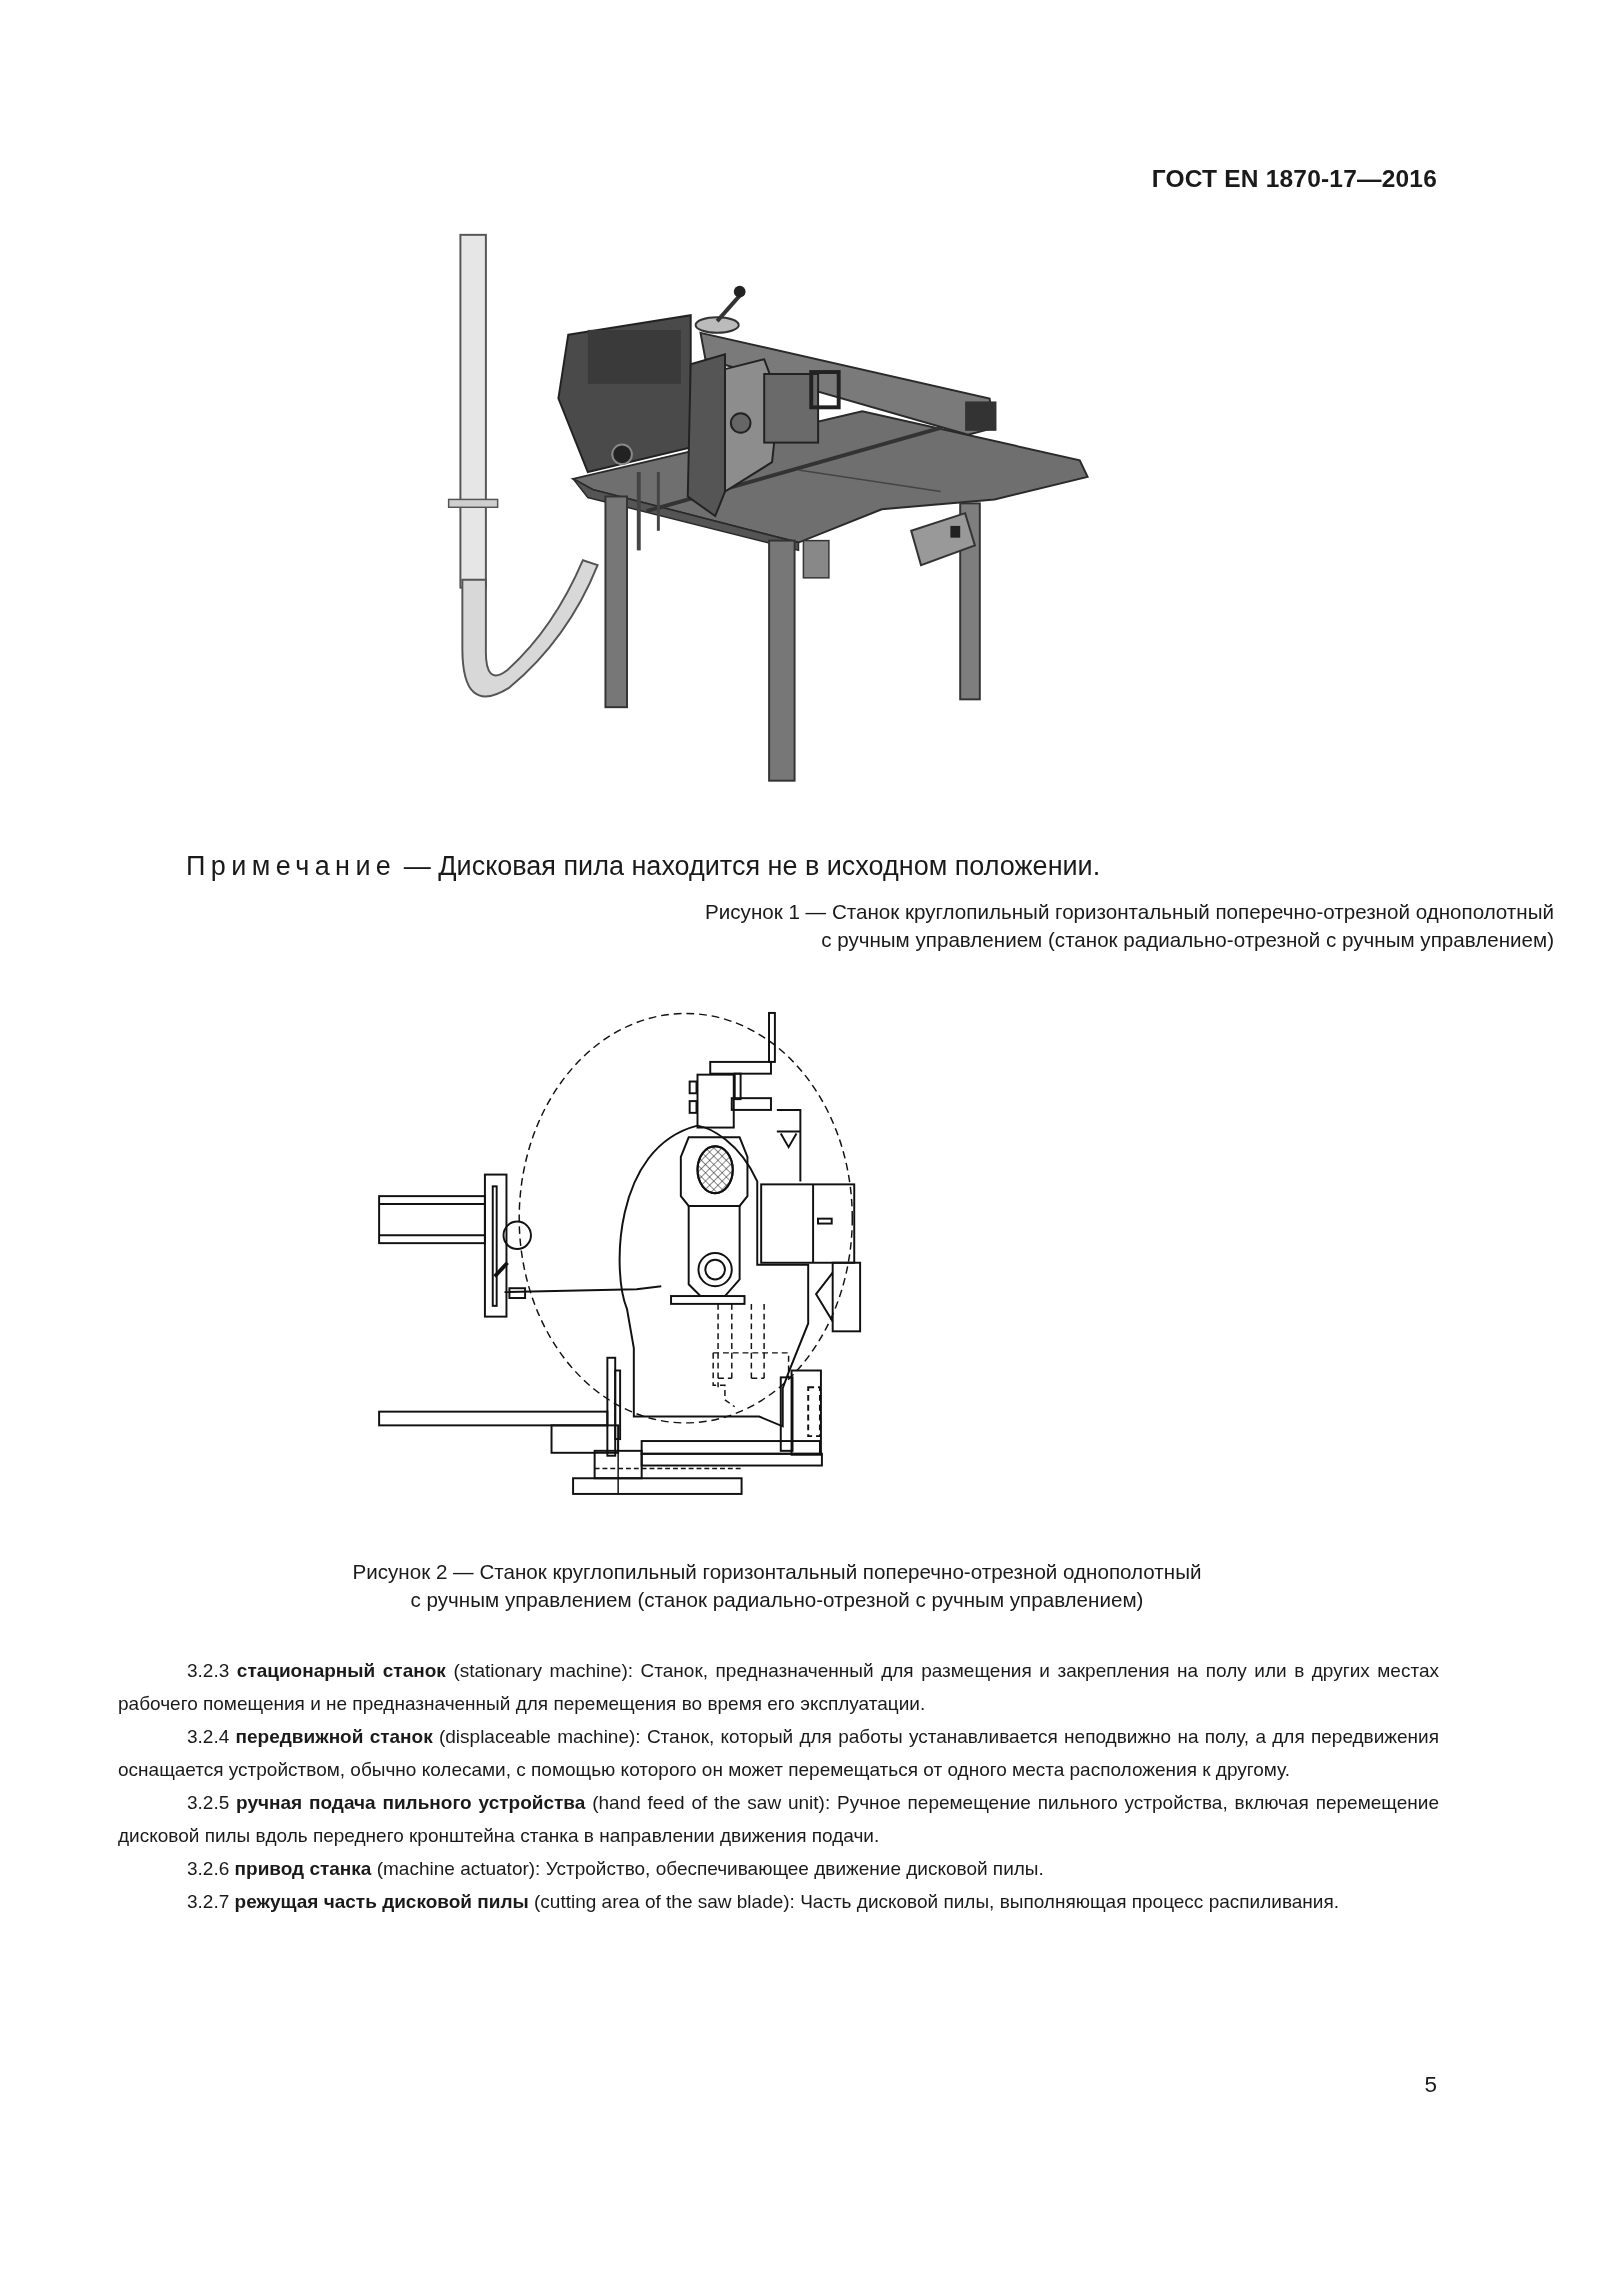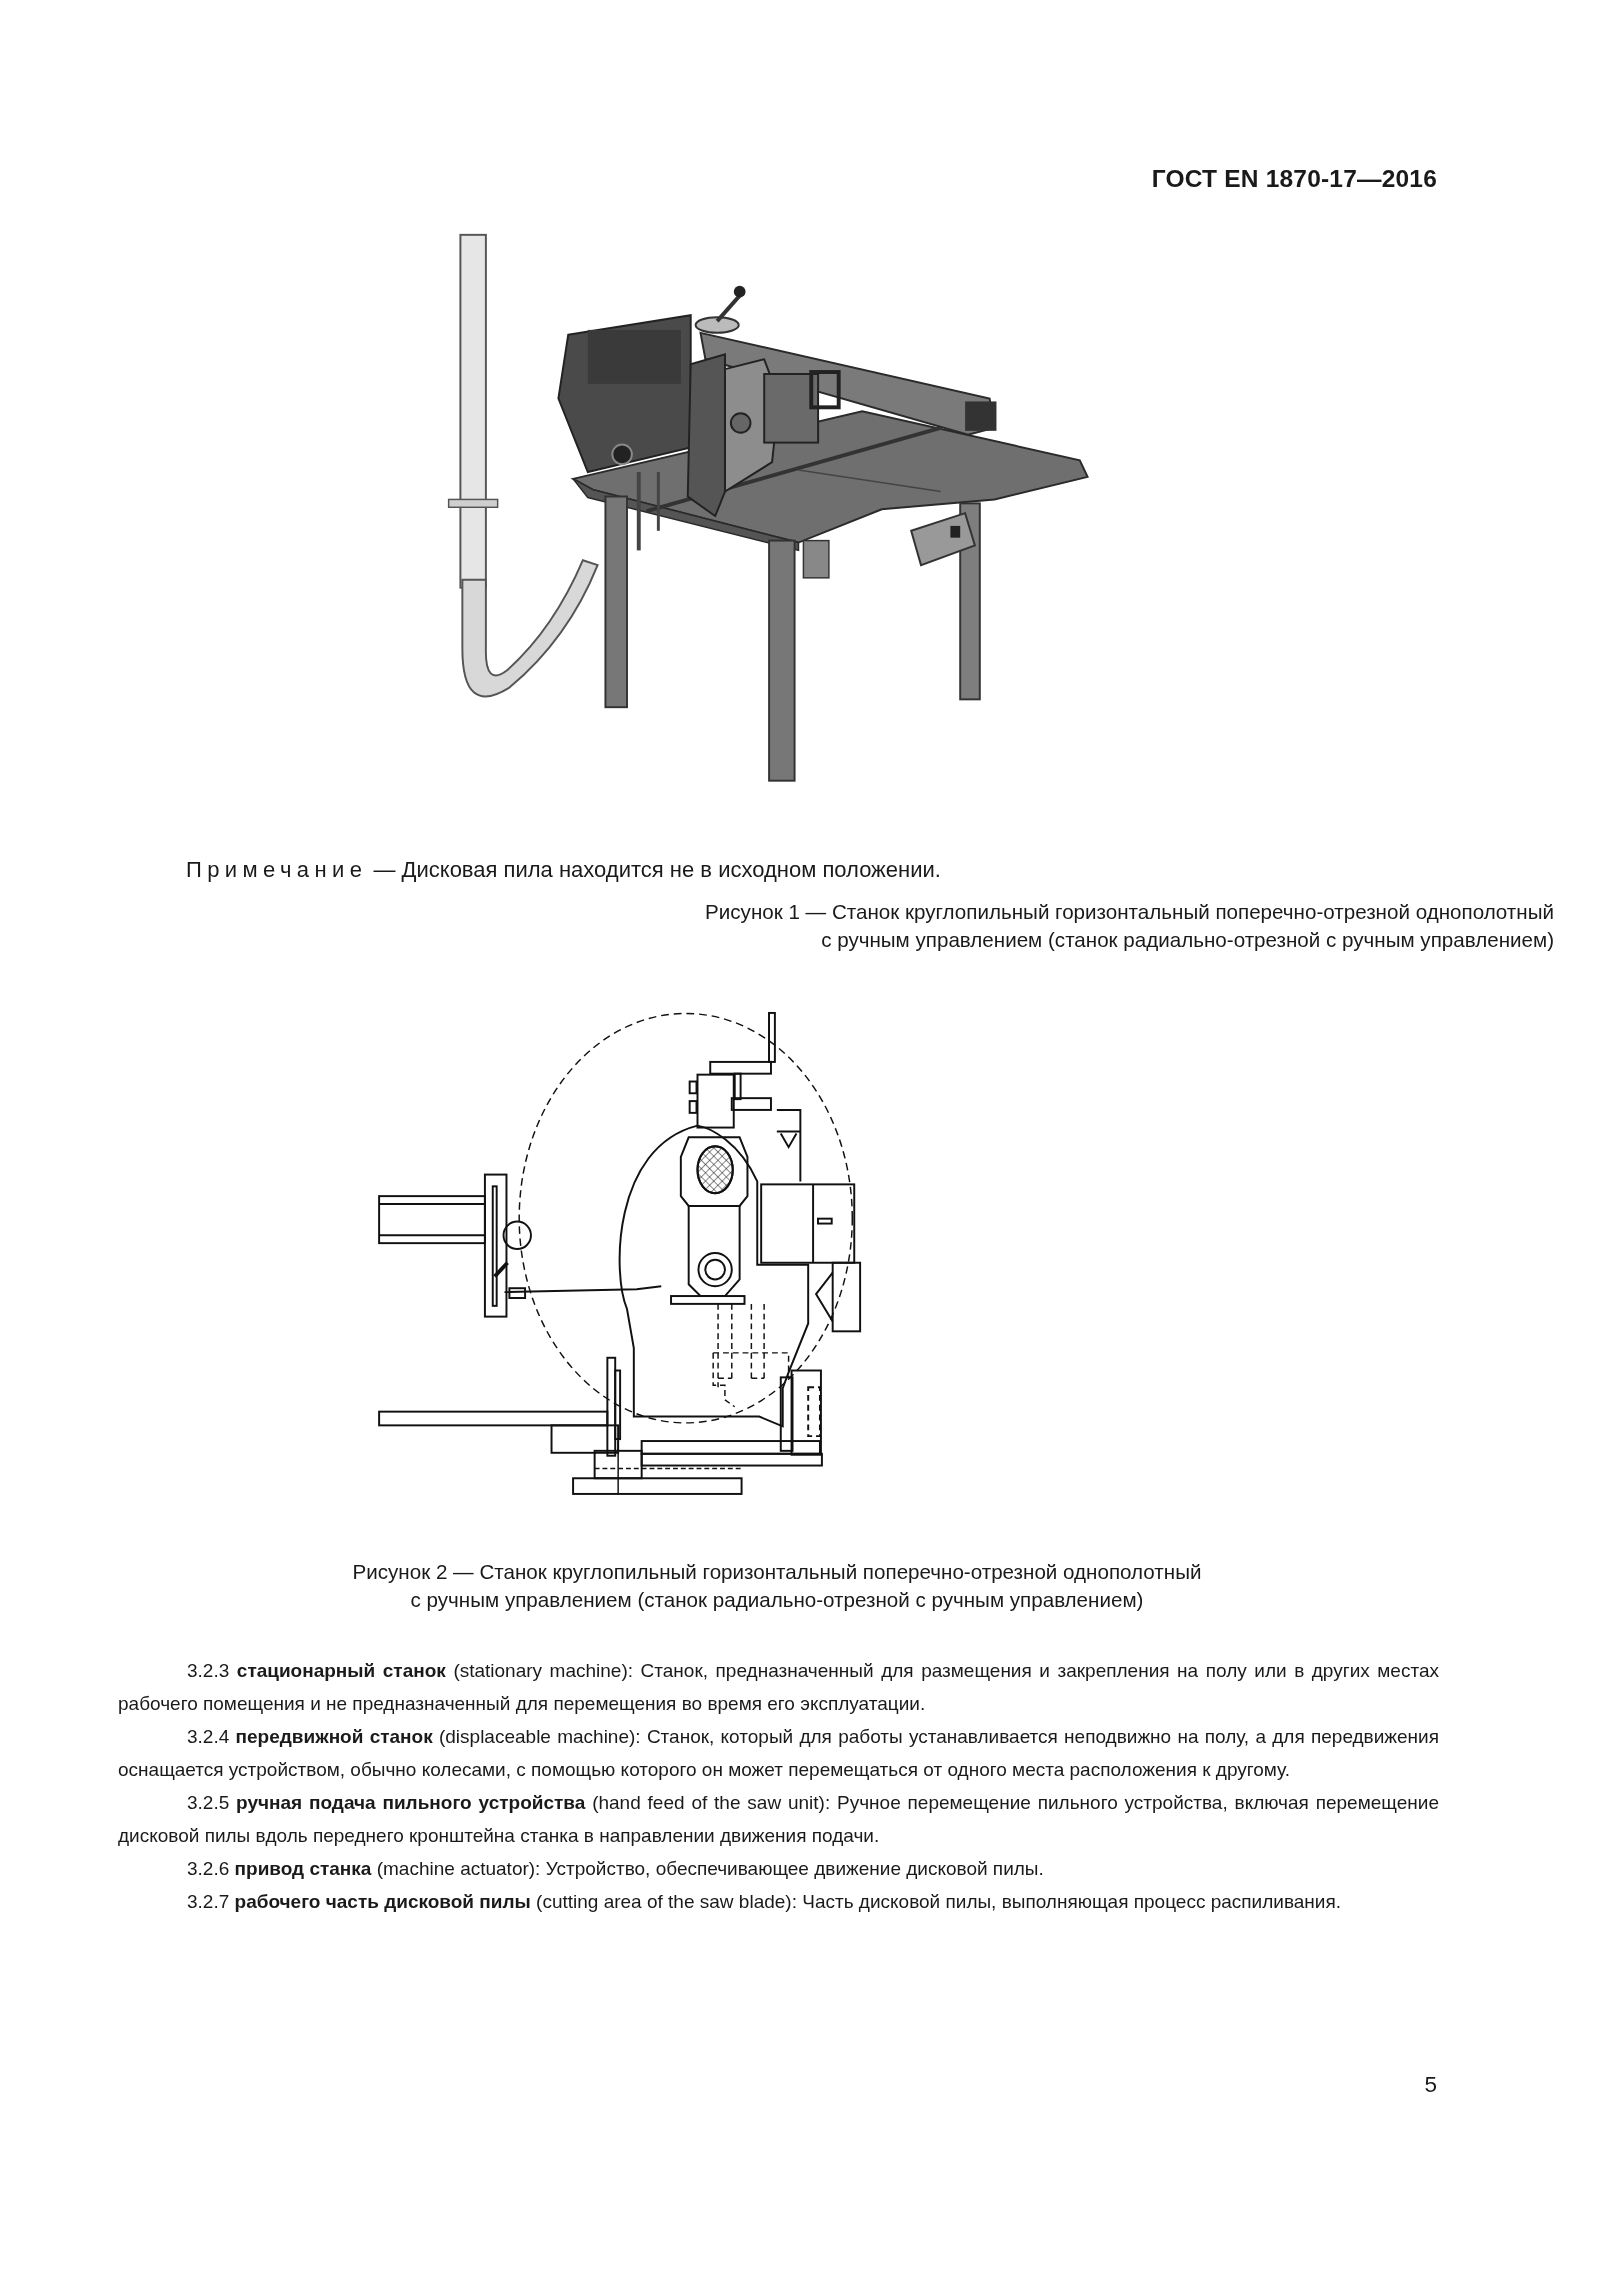--- a/index.html
+++ b/index.html
@@ -1,20 +1,20 @@
 <!DOCTYPE html>
 <html><head>
 <meta charset="utf-8">
 <style>
   html, body { margin: 0; padding: 0; background: #ffffff; }
   body { width: 1621px; height: 2293px; position: relative; overflow: hidden;
          font-family: "Liberation Sans", sans-serif; color: #1a1a1a; }
   .header { position: absolute; right: 184px; top: 147px; font-size: 24.5px; font-weight: bold; letter-spacing: 0.2px; margin-top: 18px; }
   .fig1 { position: absolute; left: 431px; top: 227px; width: 686px; height: 588px; }
-  .note { position: absolute; left: 186px; top: 851px; font-size: 22px; white-space: nowrap; margin-top: 6px; }
+  .note { position: absolute; left: 186px; top: 851px; font-size: 27px; white-space: nowrap; }
   .note .lbl { letter-spacing: 5.4px; }
   .caption { position: absolute; left: 0; width: 1554px; text-align: center; font-size: 20.6px; line-height: 28px; }
   .cap1 { top: 898px; text-align: right; }
   .fig2 { position: absolute; left: 377px; top: 1010px; width: 833px; height: 529px; }
   .cap2 { top: 1558px; }
   .body-text { position: absolute; left: 118px; top: 1654px; width: 1321px; font-size: 19px; line-height: 33px; }
   .body-text p { margin: 0; text-indent: 69px; text-align: justify; }
   .body-text b { font-weight: bold; }
   .page-num { position: absolute; right: 184px; top: 2072px; font-size: 22.5px; }
   svg { display: block; }
@@ -148,17 +148,17 @@
 <div class="caption cap2">
   <div>Рисунок 2 — Станок круглопильный горизонтальный поперечно-отрезной однополотный</div>
   <div>с ручным управлением (станок радиально-отрезной с ручным управлением)</div>
 </div>
 
 <div class="body-text">
   <p><span>3.2.3</span> <b>стационарный станок</b> <span>(stationary machine):</span> <span>Станок, предназначенный для размещения и закрепления на полу или в других местах рабочего помещения и не предназначенный для перемещения во время его эксплуатации.</span></p>
   <p><span>3.2.4</span> <b>передвижной станок</b> <span>(displaceable machine):</span> <span>Станок, который для работы устанавливается неподвижно на полу, а для передвижения оснащается устройством, обычно колесами, с помощью которого он может перемещаться от одного места расположения к другому.</span></p>
   <p><span>3.2.5</span> <b>ручная подача пильного устройства</b> <span>(hand feed of the saw unit):</span> <span>Ручное перемещение пильного устройства, включая перемещение дисковой пилы вдоль переднего кронштейна станка в направлении движения подачи.</span></p>
   <p><span>3.2.6</span> <b>привод станка</b> <span>(machine actuator):</span> <span>Устройство, обеспечивающее движение дисковой пилы.</span></p>
-  <p><span>3.2.7</span> <b>рабочего часть дисковой пилы</b> <span>(cutting area of the saw blade):</span> <span>Часть дисковой пилы, выполняющая процесс распиливания.</span></p>
+  <p><span>3.2.7</span> <b>режущая часть дисковой пилы</b> <span>(cutting area of the saw blade):</span> <span>Часть дисковой пилы, выполняющая процесс распиливания.</span></p>
 </div>
 
 <div class="page-num">5</div>
 
 
 </body></html>

